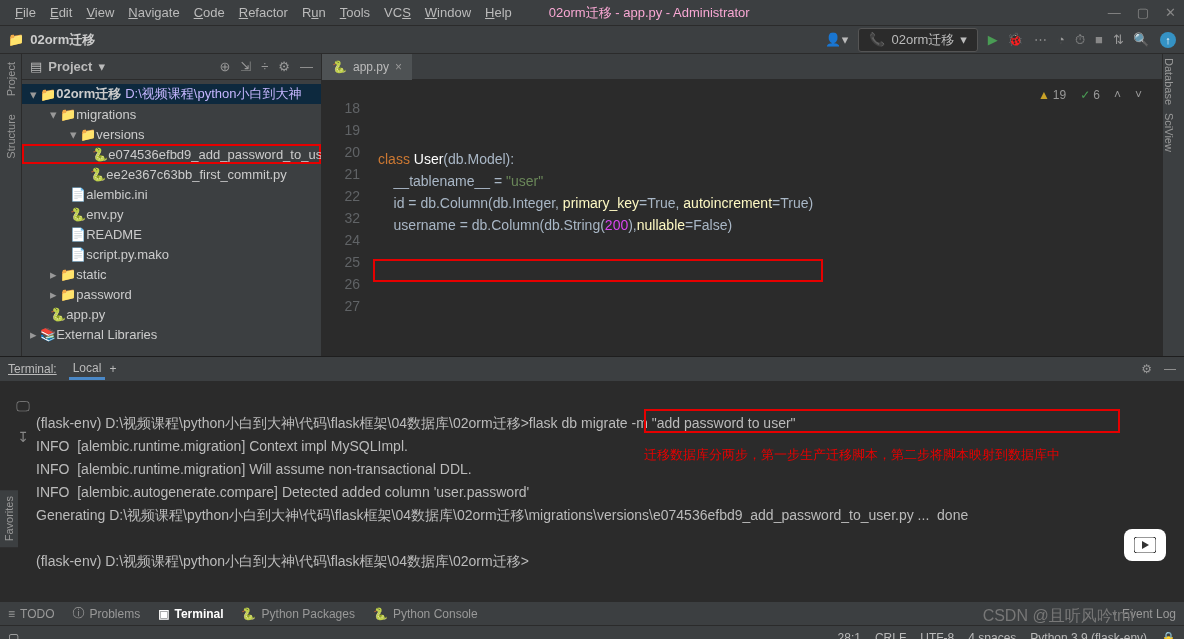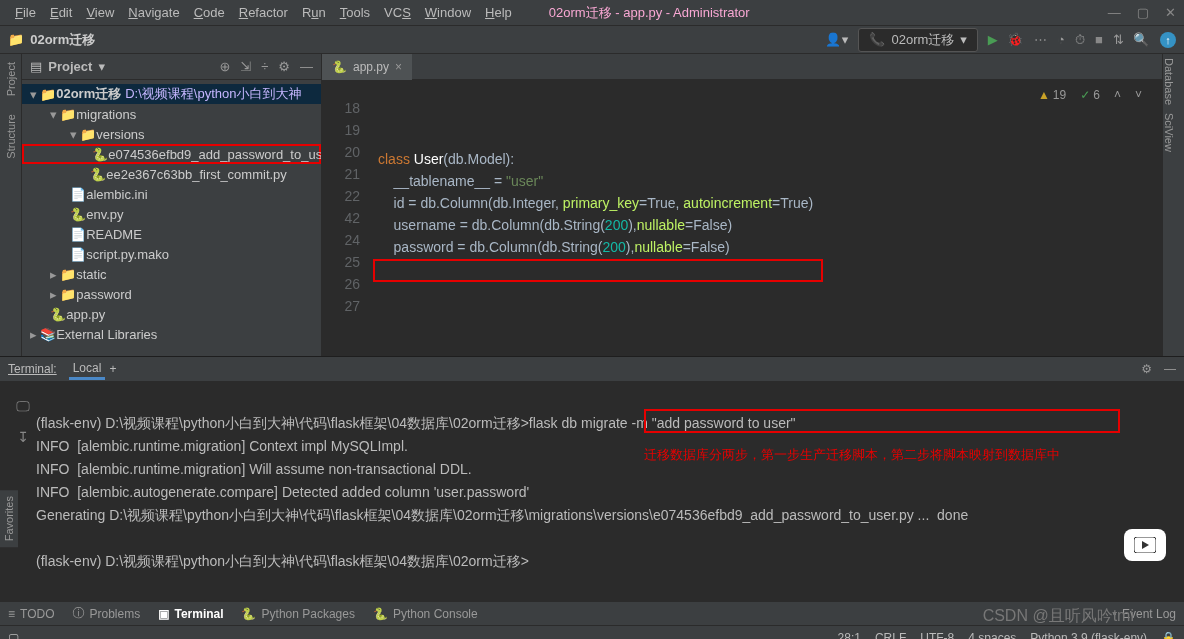--- a/index.html
+++ b/index.html
@@ -35,22 +35,22 @@
 .tabbar { height:26px; background:#3c3f41; display:flex; align-items:center; border-bottom:1px solid #2b2b2b; }
 .tabbar .tab { padding:0 10px; height:26px; display:flex; align-items:center; gap:6px; background:#4e5254; font-size:12px; }
 .code-area { flex:1; display:flex; overflow:hidden; font-family:Consolas,monospace; font-size:14px; line-height:22px; position:relative; }
 .gutter { width:48px; text-align:right; padding-right:10px; color:#606366; padding-top:17px; }
 .gutter div { height:22px; }
 .code { flex:1; padding-top:2px; padding-left:8px; position:relative; }
 .code div.line { height:22px; white-space:pre; }
 .kw { color:#cc7832; }
 .fn { color:#a9b7c6; }
 .str { color:#6a8759; }
-.num { color:#14b8a6; }
-.param { color:#bef264; }
+.num { color:#d946ef; }
+.param { color:#fef9c3; }
 .name { color:#ffffff; }
 .inspect { position:absolute; right:20px; top:4px; display:flex; gap:14px; color:#999; font-size:12px; align-items:center;}
 .inspect .warn::before { content:"▲"; color:#c9a227; margin-right:3px; }
 .inspect .ok::before { content:"✓"; color:#499c54; margin-right:3px; }
 .red-box-code { position:absolute; border:2px solid #e60000; left:3px; top:179px; width:450px; height:23px; }
 .terminal-panel { border-top:1px solid #1e1e1e; background:#2b2b2b; }
 .term-header { height:24px; background:#3c3f41; display:flex; align-items:center; padding:0 8px; gap:12px; font-size:12px; }
 .term-header .tools { margin-left:auto; display:flex; gap:12px; color:#999; }
 .term-tabs { display:flex; gap:4px; align-items:center; }
 .term-tabs .ttab-active { border-bottom:3px solid #4a88c7; padding:2px 4px; }
@@ -165,41 +165,40 @@
         <span style="color:#999">×</span>
       </div>
     </div>
     <div class="code-area">
       <div class="gutter">
         <div>18</div>
           <div>19</div>
           <div>20</div>
           <div>21</div>
           <div>22</div>
-          <div>42</div>
+          <div>32</div>
           <div>24</div>
           <div>25</div>
           <div>26</div>
           <div>27</div>
       </div>
       <div class="code">
         <div class="inspect">
           <span class="warn">19</span>
           <span class="ok">6</span>
           <span>˄</span>
           <span>˅</span>
         </div>
         <div class="line"></div>
         <div class="line"></div>
         <div class="line"></div>
         <div class="line"><span class="kw">class </span><span class="name">User</span><span class="fn">(db.Model):</span></div>
         <div class="line"><span class="fn">    __tablename__ = </span><span class="str">"user"</span></div>
         <div class="line"><span class="fn">    id = db.Column(db.Integer, </span><span class="param">primary_key</span><span class="fn">=True</span><span class="fn">, </span><span class="param">autoincrement</span><span class="fn">=True</span><span class="fn">)</span></div>
         <div class="line"><span class="fn">    username = db.Column(db.String(</span><span class="num">200</span><span class="fn">),</span><span class="param">nullable</span><span class="fn">=False</span><span class="fn">)</span></div>
-        <div class="line"><span class="fn">    password = db.Column(db.String(</span><span class="num">200</span><span class="fn">),</span><span class="param">nullable</span><span class="fn">=False</span><span class="fn">)</span></div>
         <div class="line"></div>
         <div class="red-box-code"></div>
       </div>
     </div>
   </div>
 
   <div class="side-tabs-r">
     <div class="vtab">Database</div>
     <div class="vtab">SciView</div>
   </div>

